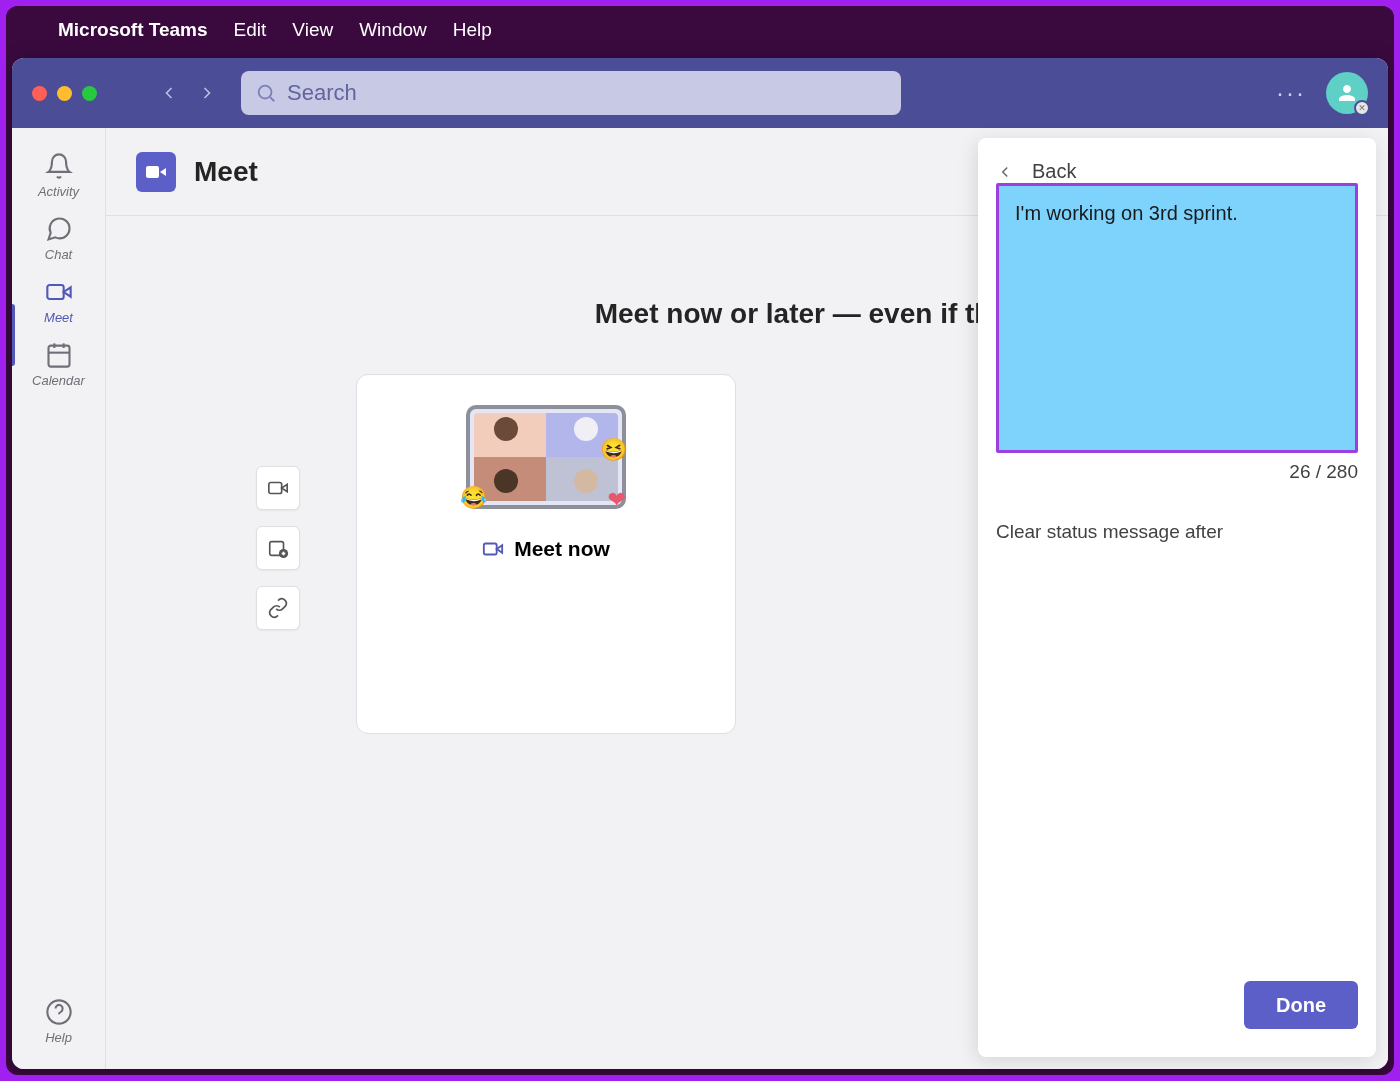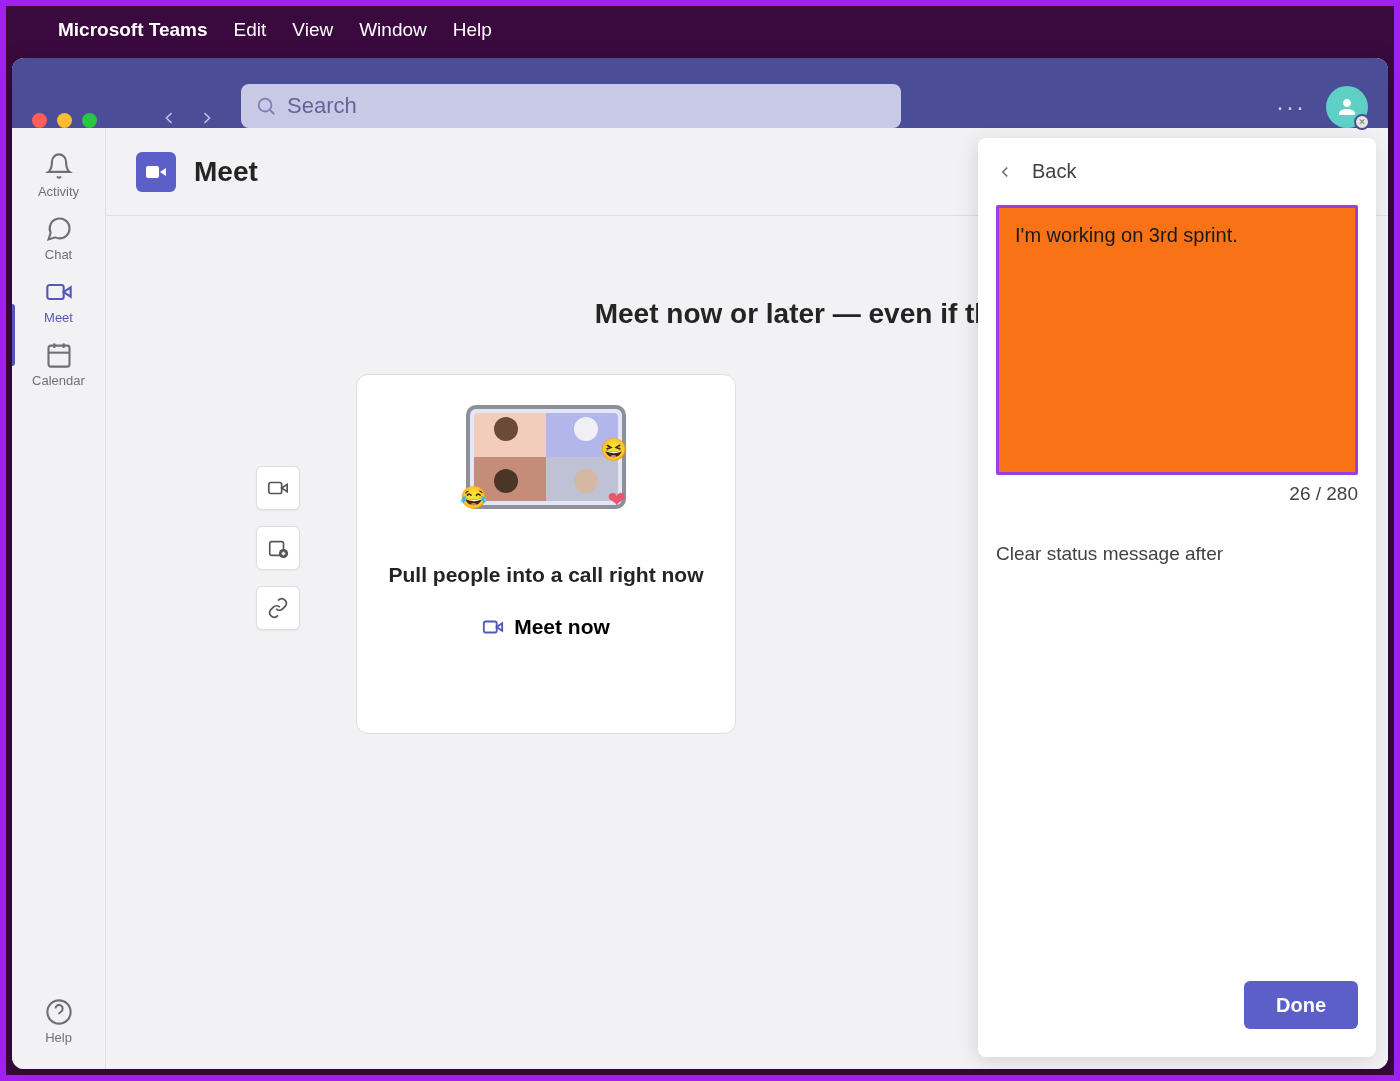--- a/index.html
+++ b/index.html
@@ -1,49 +1,49 @@
 <!DOCTYPE html>
 <html><head>
 <meta charset="utf-8">
 <style>
   * { box-sizing: border-box; margin: 0; padding: 0; font-family: -apple-system, BlinkMacSystemFont, "Segoe UI", sans-serif; }
   body { width: 1400px; height: 1081px; background: #a020f0; padding: 6px; }
-  .frame-pad { width: 100%; height: 100%; background: #3a0a3f; border-radius: 0; overflow: hidden; position: relative; }
+  .frame-pad { width: 100%; height: 100%; background: #3a0a3f; border-radius: 12px; overflow: hidden; position: relative; }
 
   
   .mac-menubar { height: 48px; background: #3a0a3f; display: flex; align-items: center; padding: 0 24px; color: #fff; font-size: 19px; }
   .mac-menubar .apple { font-size: 22px; margin-right: 28px; }
   .mac-menubar .app-name { font-weight: 700; margin-right: 26px; }
   .mac-menubar .menu-item { margin-right: 26px; font-weight: 500; cursor: default; }
 
   
   .teams-window { position: absolute; left: 6px; right: 6px; top: 52px; bottom: 6px; background: #f2f2f4; border-radius: 12px; overflow: hidden; display: flex; flex-direction: column; box-shadow: 0 4px 20px rgba(0,0,0,.3); }
 
   
-  .titlebar { height: 70px; background: #4b4e96; display: flex; align-items: flex-end; padding: 0 20px; position: relative; }
+  .titlebar { height: 70px; background: #4b4e96; display: flex; align-items: center; padding: 0 20px; position: relative; }
   .traffic-lights { display: flex; gap: 10px; }
   .traffic-lights .dot { width: 15px; height: 15px; border-radius: 50%; }
   .dot.red { background: #ff5f57; }
   .dot.yellow { background: #febc2e; }
   .dot.green { background: #28c840; }
   .nav-arrows { display: flex; gap: 18px; margin-left: 62px; color: #bcbde0; }
   .nav-arrows svg { width: 20px; height: 20px; }
   .search { flex: 0 0 660px; margin-left: 24px; height: 44px; background: #c8c9e4; border-radius: 8px; display: flex; align-items: center; padding: 0 14px; color: #62649d; font-size: 22px; }
   .search svg { width: 22px; height: 22px; margin-right: 10px; stroke: #7d80b8; }
   .titlebar .right { margin-left: auto; display: flex; align-items: center; gap: 20px; color: #cfd0ec; }
   .more-dots { font-size: 24px; letter-spacing: 2px; }
   .avatar { width: 42px; height: 42px; border-radius: 50%; background: #5ed0c5; display: flex; align-items: center; justify-content: center; position: relative; }
   .avatar svg { width: 24px; height: 24px; fill: #fff; }
   .avatar .status-dot { position: absolute; bottom: -2px; right: -2px; width: 16px; height: 16px; border-radius: 50%; background: #e6e6e6; border: 2px solid #4b4e96; display:flex;align-items:center;justify-content:center;font-size:9px;color:#777; }
 
   
   .window-body { flex: 1; display: flex; background: #f2f2f4; min-height: 0; }
 
   
-  .left-rail { width: 94px; border-right: 1px solid #dedee3; display: flex; flex-direction: column; align-items: center; padding-top: 14px; position: relative; }
+  .left-rail { width: 94px; border-right: 1px solid #dedee3; display: flex; flex-direction: column; align-items: center; padding-top: 14px; position: relative; font-style: italic; }
   .rail-item { width: 80px; display: flex; flex-direction: column; align-items: center; padding: 10px 0 6px; color: #6f6f78; cursor: pointer; }
   .rail-item svg { width: 28px; height: 28px; stroke: #6f6f78; fill: none; stroke-width: 1.8; }
   .rail-item span { font-size: 13px; margin-top: 4px; }
   .rail-item.active { color: #5258b5; }
   .rail-item.active svg { stroke: #5258b5; }
   .rail-indicator { position: absolute; left: 0; top: 176px; width: 3px; height: 62px; background: #5258b5; border-radius: 0 3px 3px 0; }
   .rail-spacer { flex: 1; }
   .rail-help { margin-bottom: 18px; }
 
   
@@ -81,21 +81,21 @@
   .illus .e3 { right:-4px; bottom:-8px; color:#e8576b; }
 
   .card-text { font-size: 21px; font-weight: 600; color: #242424; margin-top: 54px; text-align: center; }
   .card-cta { margin-top: 28px; color: #000000; font-size: 21px; font-weight: 700; display: flex; align-items: center; gap: 10px; cursor: pointer; }
   .card-cta svg { width: 22px; height: 22px; stroke: #5258b5; fill: none; stroke-width: 2; }
 
   
   .panel { position: absolute; right: 12px; top: 10px; bottom: 12px; width: 398px; background: #fff; border-radius: 8px; box-shadow: -2px 4px 20px rgba(0,0,0,.12); padding: 22px 18px 28px; display: flex; flex-direction: column; }
   .panel-back { display: flex; align-items: center; gap: 18px; color: #424242; font-size: 20px; cursor: pointer; }
   .panel-back svg { width: 18px; height: 18px; stroke: #6a6a6a; fill:none; stroke-width:2; }
-  .status-box { margin-top: 22px; border: 3px solid #9b3fe0; background: #f97316; border-radius: 2px; height: 270px; padding: 16px 16px; font-size: 20px; color: #1a1a1a; resize: none; outline: none; width: 100%; font-family: inherit; }
+  .status-box { border: 3px solid #9b3fe0; background: #7dd3fc; border-radius: 2px; height: 270px; padding: 16px 16px; font-size: 20px; color: #1a1a1a; resize: none; outline: none; width: 100%; font-family: inherit; }
   .counter { text-align: right; margin-top: 8px; font-size: 19px; color: #424242; }
   .clear-label { margin-top: 38px; font-size: 19px; color: #424242; }
   .select { margin-top: 10px; height: 46px; background: #f1f1f3; border: none; border-radius: 4px; display: flex; align-items: center; justify-content: space-between; padding: 0 14px; font-size: 19px; color: #424242; cursor: pointer; }
   .select svg { width: 18px; height: 18px; stroke: #6a6a6a; fill:none; stroke-width:2; }
   .panel-spacer { flex: 1; }
   .done-btn { align-self: flex-end; height: 48px; padding: 0 32px; background: #5b5fc7; color: #fff; font-size: 20px; font-weight: 700; border: none; border-radius: 6px; cursor: pointer; }
 </style>
 </head>
 <body>
 
@@ -235,21 +235,20 @@
                   <div class="q q3"></div>
                   <div class="q q4"></div>
                 <div class="head h1"></div>
                   <div class="head h2"></div>
                   <div class="head h3"></div>
                   <div class="head h4"></div>
                 <span class="emoji e1">😆</span>
                 <span class="emoji e2">😂</span>
                 <span class="emoji e3">❤</span>
               </div>
-              <div class="card-text">Pull people into a call right now</div>
               <div class="card-cta">
                 <svg viewBox="0 0 24 24">
                     <rect x="2" y="6" width="14" height="12" rx="2"></rect>
                     <polygon points="22 8 16 12 22 16 22 8"></polygon>
                   </svg>
                 <span>Meet now</span>
               </div>
             </div>
           </div>
 

